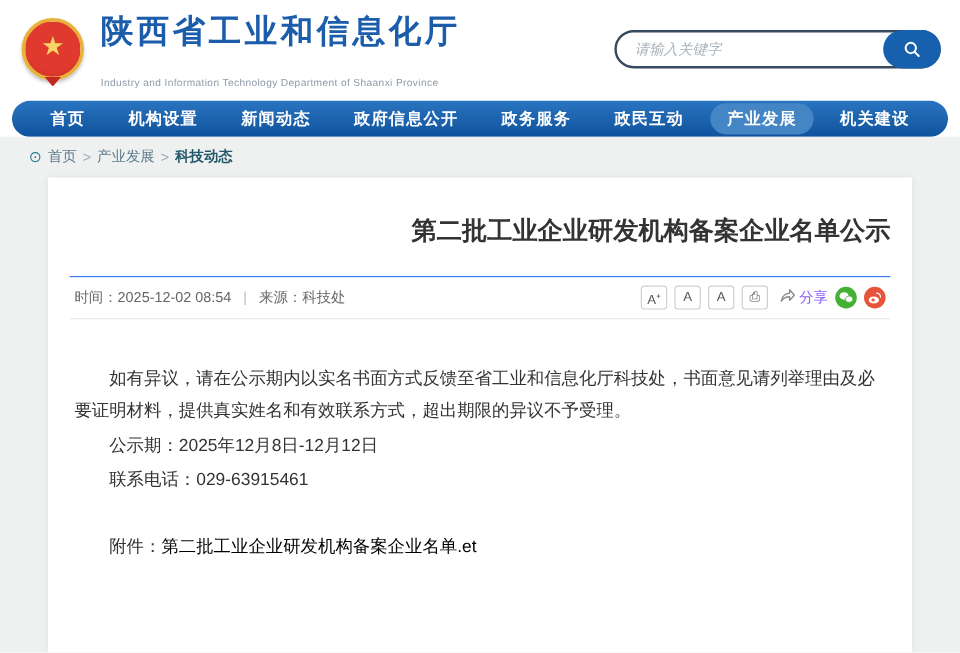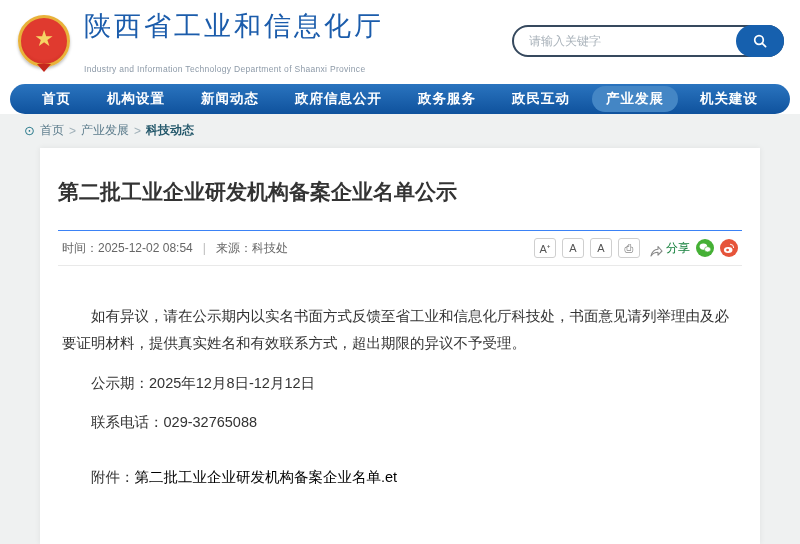--- a/index.html
+++ b/index.html
@@ -10,27 +10,27 @@
   .header { height:82px; background:#ffffff; display:flex; align-items:center; padding:0 16px 0 18px; }
   .emblem { width:52px; height:52px; border-radius:50%;
     background:radial-gradient(circle at 50% 42%, #e03a2f 0 62%, #c4271d 100%);
     border:3px solid #e8b23a; position:relative; flex:0 0 auto;
     box-shadow:0 2px 3px rgba(0,0,0,.25); }
   .emblem .star { position:absolute; left:50%; top:45%; transform:translate(-50%,-50%);
     color:#f6d465; font-size:22px; line-height:1; }
   .emblem::after { content:""; position:absolute; left:50%; bottom:-8px; transform:translateX(-50%);
     width:14px; height:8px; background:#c4271d; clip-path:polygon(0 0,100% 0,50% 100%); }
   .brand { margin-left:14px; }
-  .brand h1 { font-size:27px; letter-spacing:3px; color:#1b5cab; font-weight:normal; }
+  .brand h1 { font-size:27px; letter-spacing:3px; color:#1b5cab; font-weight:bold; }
   .brand .sub { font-size:8.5px; color:#8d9aa8; margin-top:20px; letter-spacing:.3px; }
 
   .search { margin-left:auto; position:relative; width:272px; height:32px;
     border:2px solid #36495e; border-radius:16px; display:flex; align-items:center; background:#fff; }
   .search input { border:none; outline:none; flex:1; height:100%; border-radius:16px;
-    padding:0 50px 0 15px; font-size:12px; color:#444; background:transparent; }
+    padding:0 50px 0 15px; font-size:12px; color:#444; background:transparent;font-style:italic; }
   .search input::placeholder { color:#a9b2ba; }
   .search .btn { position:absolute; right:-2px; top:-2px; width:48px; height:32px;
     background:#1660ae; border-radius:16px; border:none; display:flex;
     align-items:center; justify-content:center; cursor:pointer; }
 
   
   .nav { margin:2px 10px 0; height:30px; border-radius:15px;
     background:linear-gradient(#2a74bf,#0f529d);
     display:flex; align-items:center; justify-content:space-around; padding:0 14px; }
   .nav .item { color:#ffffff; font-size:13.5px; font-weight:bold; letter-spacing:1px;
@@ -41,40 +41,40 @@
   .zone { background:#eff1f1; height:430px; display:flex; flex-direction:column; }
   .crumbs { display:flex; align-items:center; gap:5px; margin:8px 0 0 24px;
     font-size:12px; color:#5c7c8c; }
   .crumbs .loc { color:#2f7d8e; font-size:13px; }
   .crumbs .sep { color:#9fb0b8; }
   .crumbs .last { color:#24586b; font-weight:bold; }
 
   
   .card { flex:1; margin:9px 40px 0; background:#ffffff;
     box-shadow:0 0 6px rgba(0,0,0,.07); padding:30px 18px 0; }
-  .title { text-align:left; font-size:21px; font-weight:bold; color:#333; margin-bottom:24px; }
+  .title { text-align:right; font-size:21px; font-weight:bold; color:#333; margin-bottom:24px; }
 
   .meta { display:flex; align-items:center; border-top:1px solid #3b82f6;
     border-bottom:1px solid #e9e9e9; padding:7px 4px; font-size:12px; color:#666; }
   .meta .div { margin:0 10px; color:#bbb; }
   .tools { margin-left:auto; display:flex; align-items:center; gap:6px; }
   .sqbtn { min-width:22px; height:20px; border:1px solid #cfcfcf; border-radius:3px;
     background:#fff; font-size:11px; color:#555; display:flex; align-items:center;
     justify-content:center; padding:0 3px; cursor:pointer; }
-  .share { display:flex; align-items:flex-end; gap:3px; margin-left:4px; color:#15803d;
+  .share { display:flex; align-items:flex-start; gap:3px; margin-left:4px; color:#8b5cf6;
     font-size:12px; cursor:pointer; }
   .dot { width:18px; height:18px; border-radius:50%; display:flex; align-items:center;
     justify-content:center; cursor:pointer; }
   .wechat { background:#45b035; }
   .weibo  { background:#e6543a; }
 
   .body { padding:16px 8px 0 4px; }
   .body p { font-size:14.5px; color:#333; line-height:1.85; text-indent:2em; }
   .body .gap { margin-top:21px; }
-  .body .line { margin-top:13px; }
+  .body .line { margin-top:2px; }
   .attach { margin-top:32px; font-size:14.5px; text-indent:2em; color:#333; }
   .attach a { color:#000000; text-decoration:none; cursor:pointer;margin-top:48px; }
 </style>
 </head>
 <body>
 
 <div class="header">
   <div class="emblem">
     <span class="star">★</span>
   </div>
@@ -148,19 +148,19 @@
             <path d="M7.5 1.2 Q10.8 1.4 10.7 4.6" fill="none" stroke="#fff" stroke-width="1" stroke-linecap="round"></path>
             <ellipse cx="4.6" cy="7" rx="1.4" ry="1.2" fill="#e6543a"></ellipse>
           </svg>
         </span>
       </div>
     </div>
 
     <div class="body">
       <p class="gap">如有异议，请在公示期内以实名书面方式反馈至省工业和信息化厅科技处，书面意见请列举理由及必要证明材料，提供真实姓名和有效联系方式，超出期限的异议不予受理。</p>
       <p class="line">公示期：2025年12月8日-12月12日</p>
-      <p class="line">联系电话：029-32765088</p>
+      <p class="line">联系电话：029-63915461</p>
       <div class="attach">
         <span>附件：</span><a>第二批工业企业研发机构备案企业名单.et</a>
       </div>
     </div>
   </div>
 </div>
 
 </body></html>

